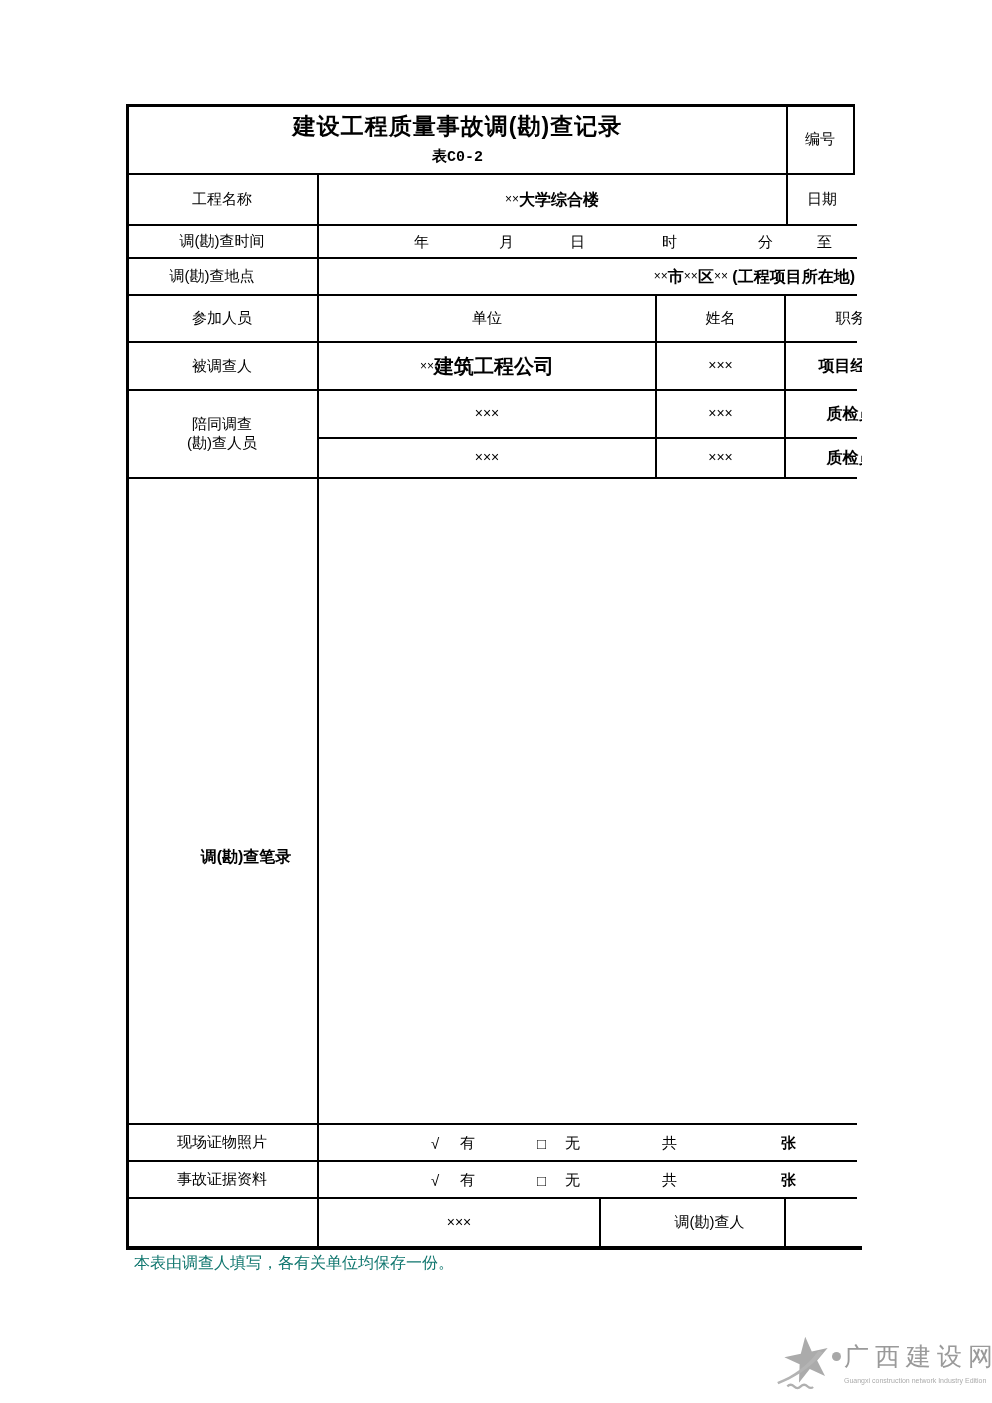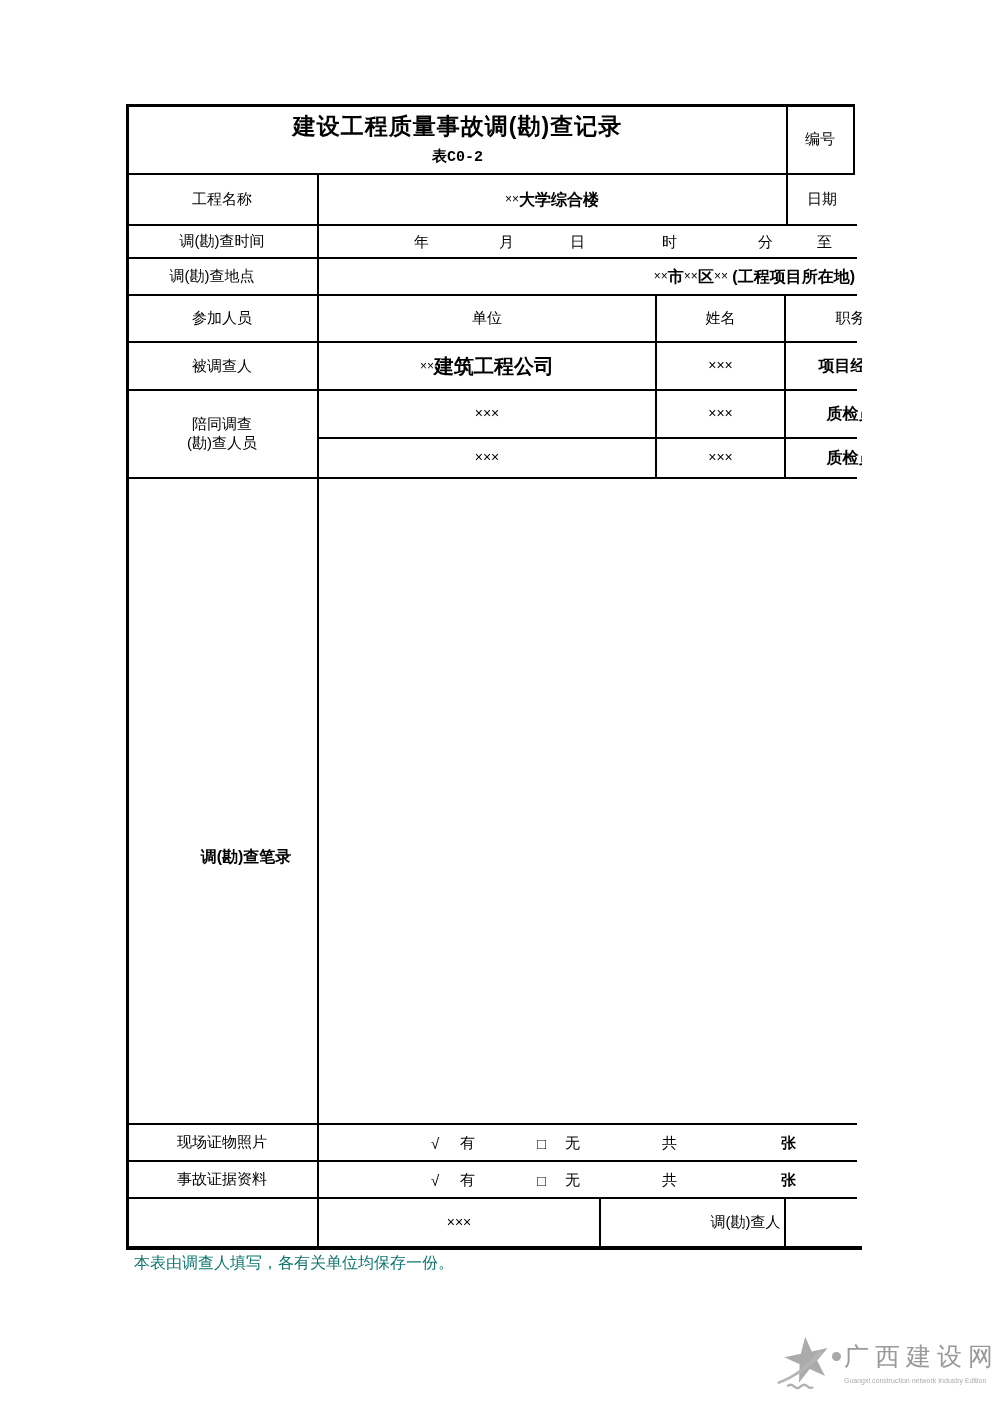--- a/index.html
+++ b/index.html
@@ -102,21 +102,21 @@
     <div style="position:absolute;left:0;top:1057px;width:731px;height:37px;">
       <span class="spread-span" style="left:305px;">√</span>
       <span class="spread-span" style="left:334px;">有</span>
       <span class="spread-span" style="left:411px;">□</span>
       <span class="spread-span" style="left:439px;">无</span>
       <span class="spread-span" style="left:536px;">共</span>
       <span class="spread-span b" style="left:655px;">张</span>
     </div>
 
     <div class="cell" style="left:192px;top:1094px;width:282px;height:49px;font-size:14px;">×××</div>
-    <div class="cell" style="left:474px;top:1094px;width:219px;height:49px;padding-left:36px;">调(勘)查人</div>
+    <div class="cell" style="left:474px;top:1094px;width:219px;height:49px;">调(勘)查人</div>
 
     <div class="hline thick" style="left:0;top:0;width:729px;height:3px;"></div>
     <div class="vline thick" style="left:0;top:0;width:3px;height:1146px;"></div>
     <div class="hline thick" style="left:0;top:1142px;width:736px;height:4px;"></div>
     <div class="vline" style="left:660px;top:0;height:121px;"></div>
     <div class="vline" style="left:727px;top:0;height:71px;"></div>
     <div class="hline" style="left:0;top:69px;width:729px;"></div>
     <div class="hline" style="left:0;top:120px;width:731px;"></div>
     <div class="hline" style="left:0;top:153px;width:731px;"></div>
     <div class="hline" style="left:0;top:190px;width:731px;"></div>

